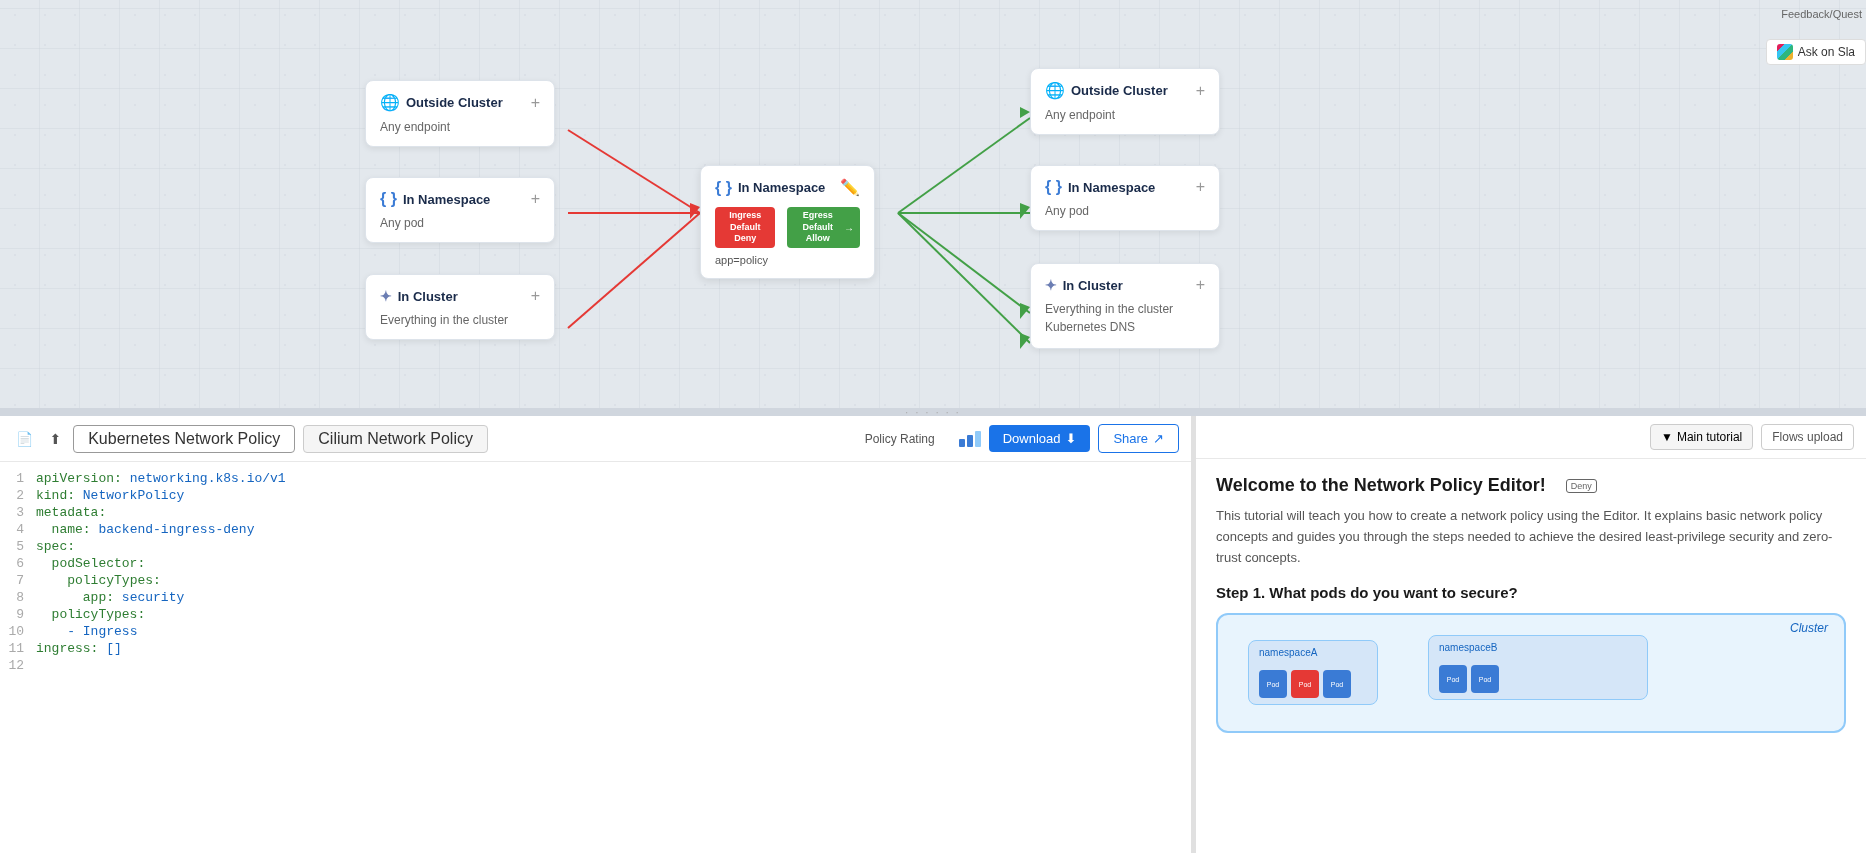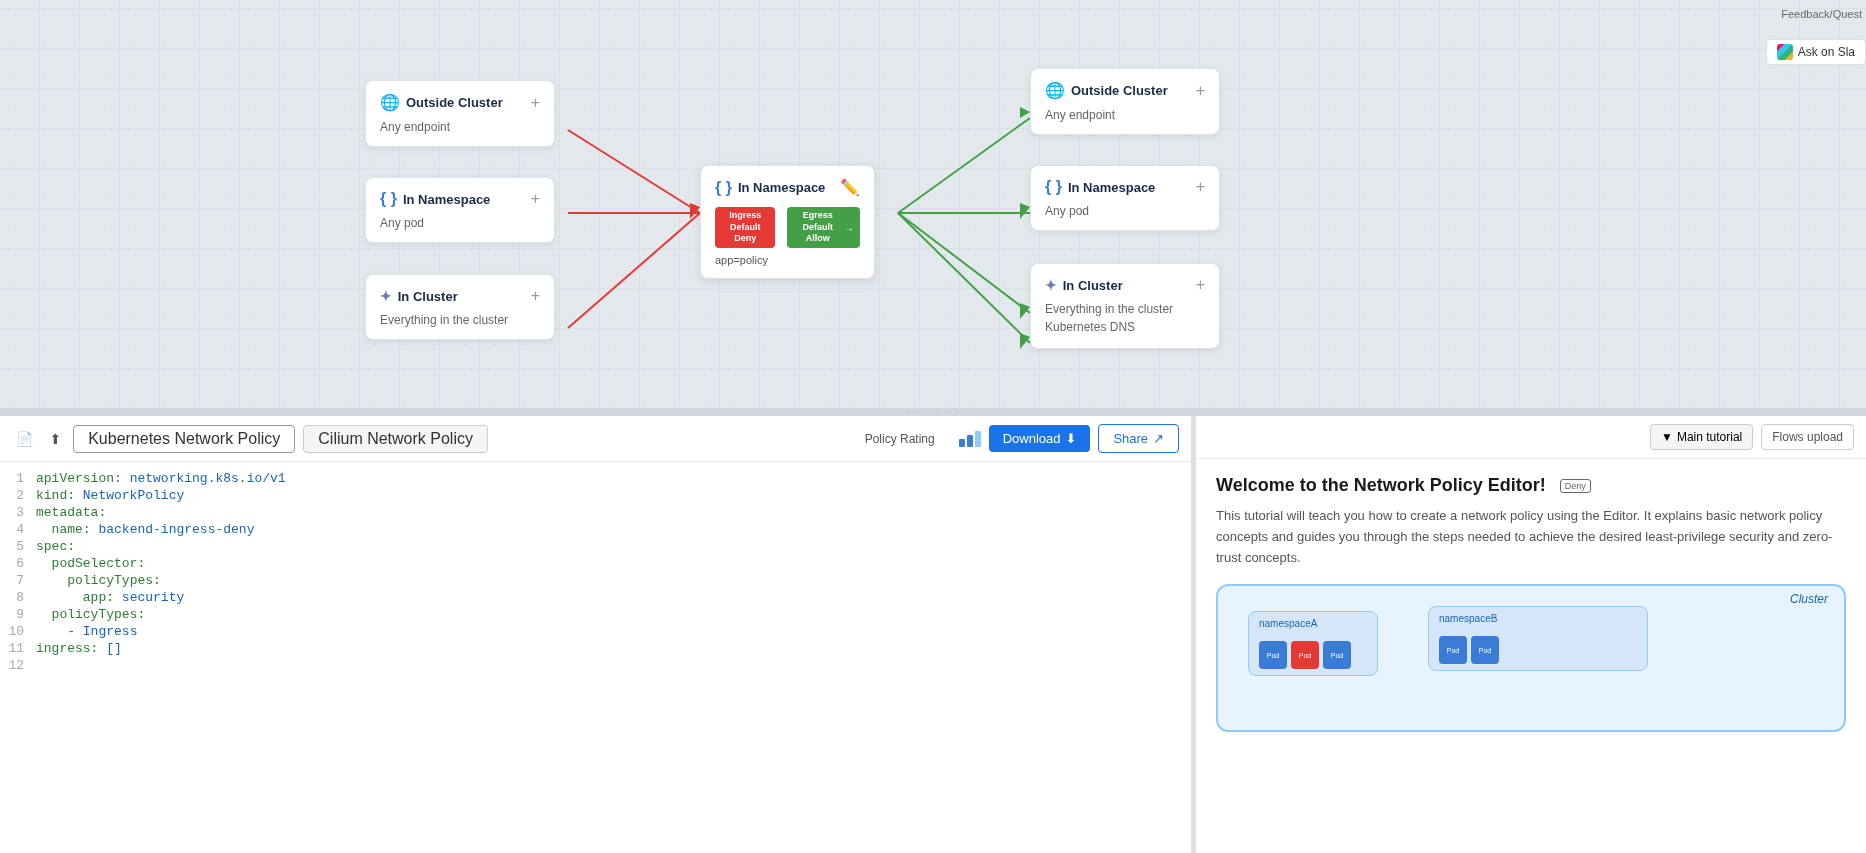--- a/index.html
+++ b/index.html
@@ -336,21 +336,21 @@
       overflow-y: auto;
     }
 
     .tutorial-title {
       font-size: 18px;
       font-weight: 700;
       color: #1a1a1a;
       margin-bottom: 10px;
       display: flex;
       align-items: center;
-      gap: 10px;
+      gap: 16px;
     }
     .beta-badge {
       background: none;
       border: 1px solid #666;
       border-radius: 3px;
       font-size: 9px;
       padding: 1px 4px;
       color: #666;
       font-weight: normal;
       vertical-align: super;
@@ -372,21 +372,21 @@
     }
 
     
     .cluster-diagram {
       position: relative;
       background: #e8f4fd;
       border: 2px solid #90caf9;
       border-radius: 12px;
       padding: 28px;
       margin-top: 8px;
-      height: 148px;
+      height: 120px;
       overflow: hidden;
     }
     .cluster-label {
       position: absolute;
       top: 6px;
       right: 16px;
       font-size: 12px;
       color: #1565c0;
       font-style: italic;
     }
@@ -649,20 +649,21 @@
       </button>
       <button class="flows-upload-btn">Flows upload</button>
     </div>
 
     <div class="tutorial-content">
       <div class="tutorial-title">
         <span>Welcome to the Network Policy Editor!</span>
         <sup class="beta-badge">Deny</sup>
       </div>
       <div class="tutorial-desc">This tutorial will teach you how to create a network policy using the Editor. It explains basic network policy concepts and guides you through the steps needed to achieve the desired least-privilege security and zero-trust concepts.</div>
+      <div class="step-title">Step 1. What pods do you want to secure?</div>
 
       <div class="cluster-diagram">
         <span class="cluster-label">Cluster</span>
 
         <div class="namespace-box" style="left: 30px; top: 25px; width: 130px;">
           <div class="namespace-label">namespaceA</div>
           <div class="pod-icons">
             <div class="pod-icon blue">
               <span style="font-size:7px;">Pod</span>
             </div>

